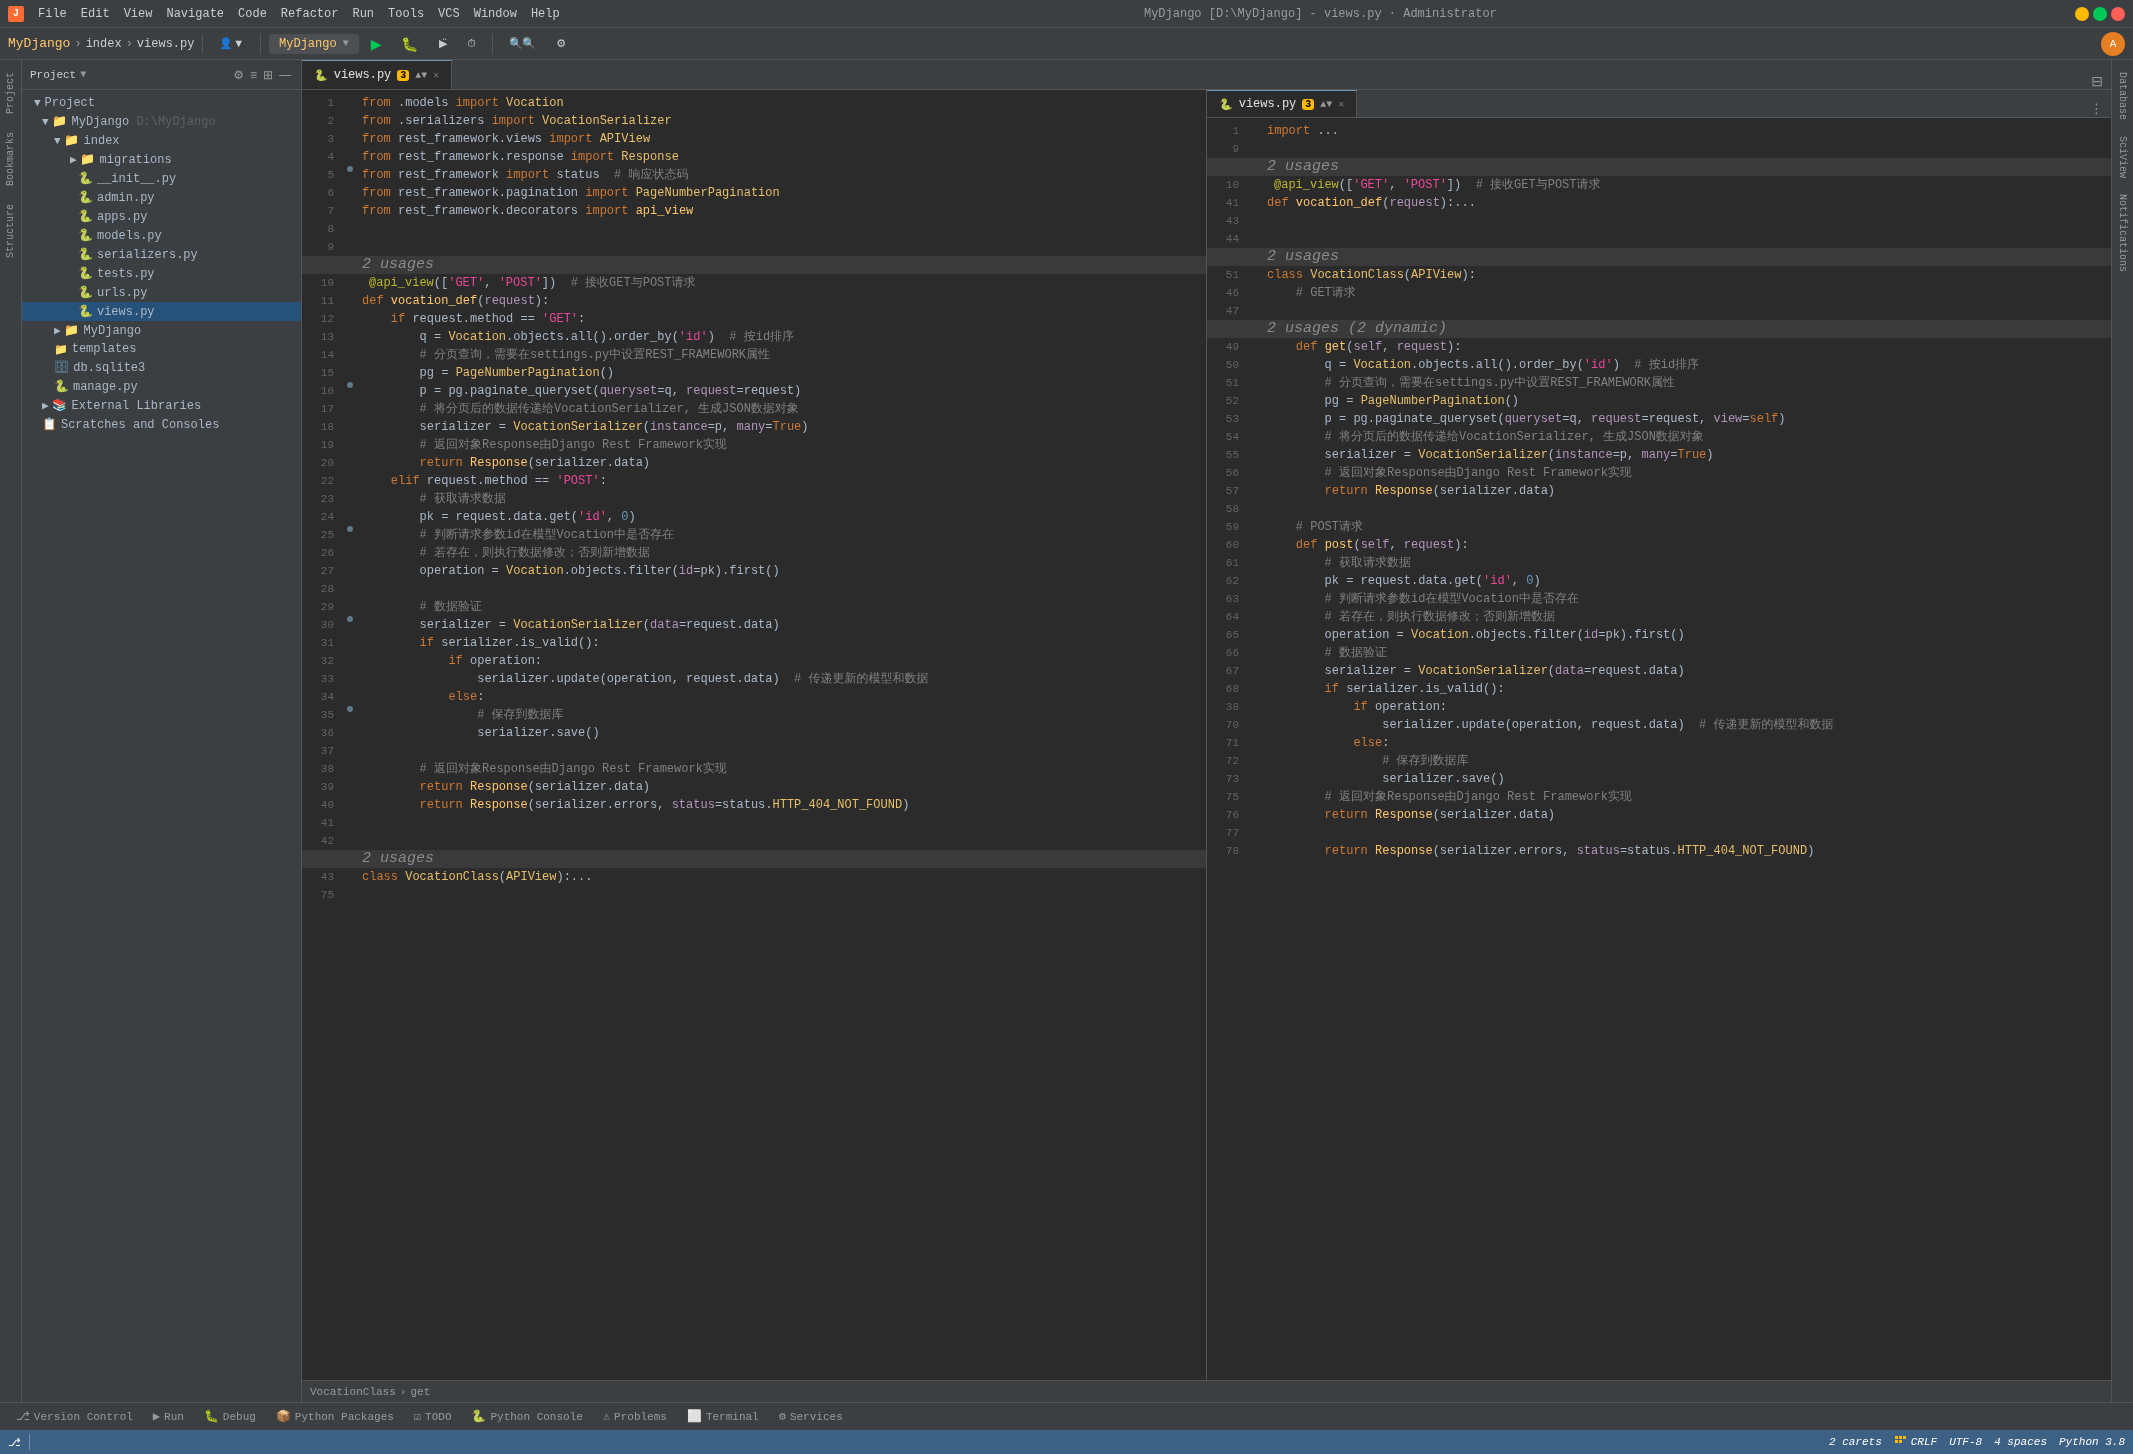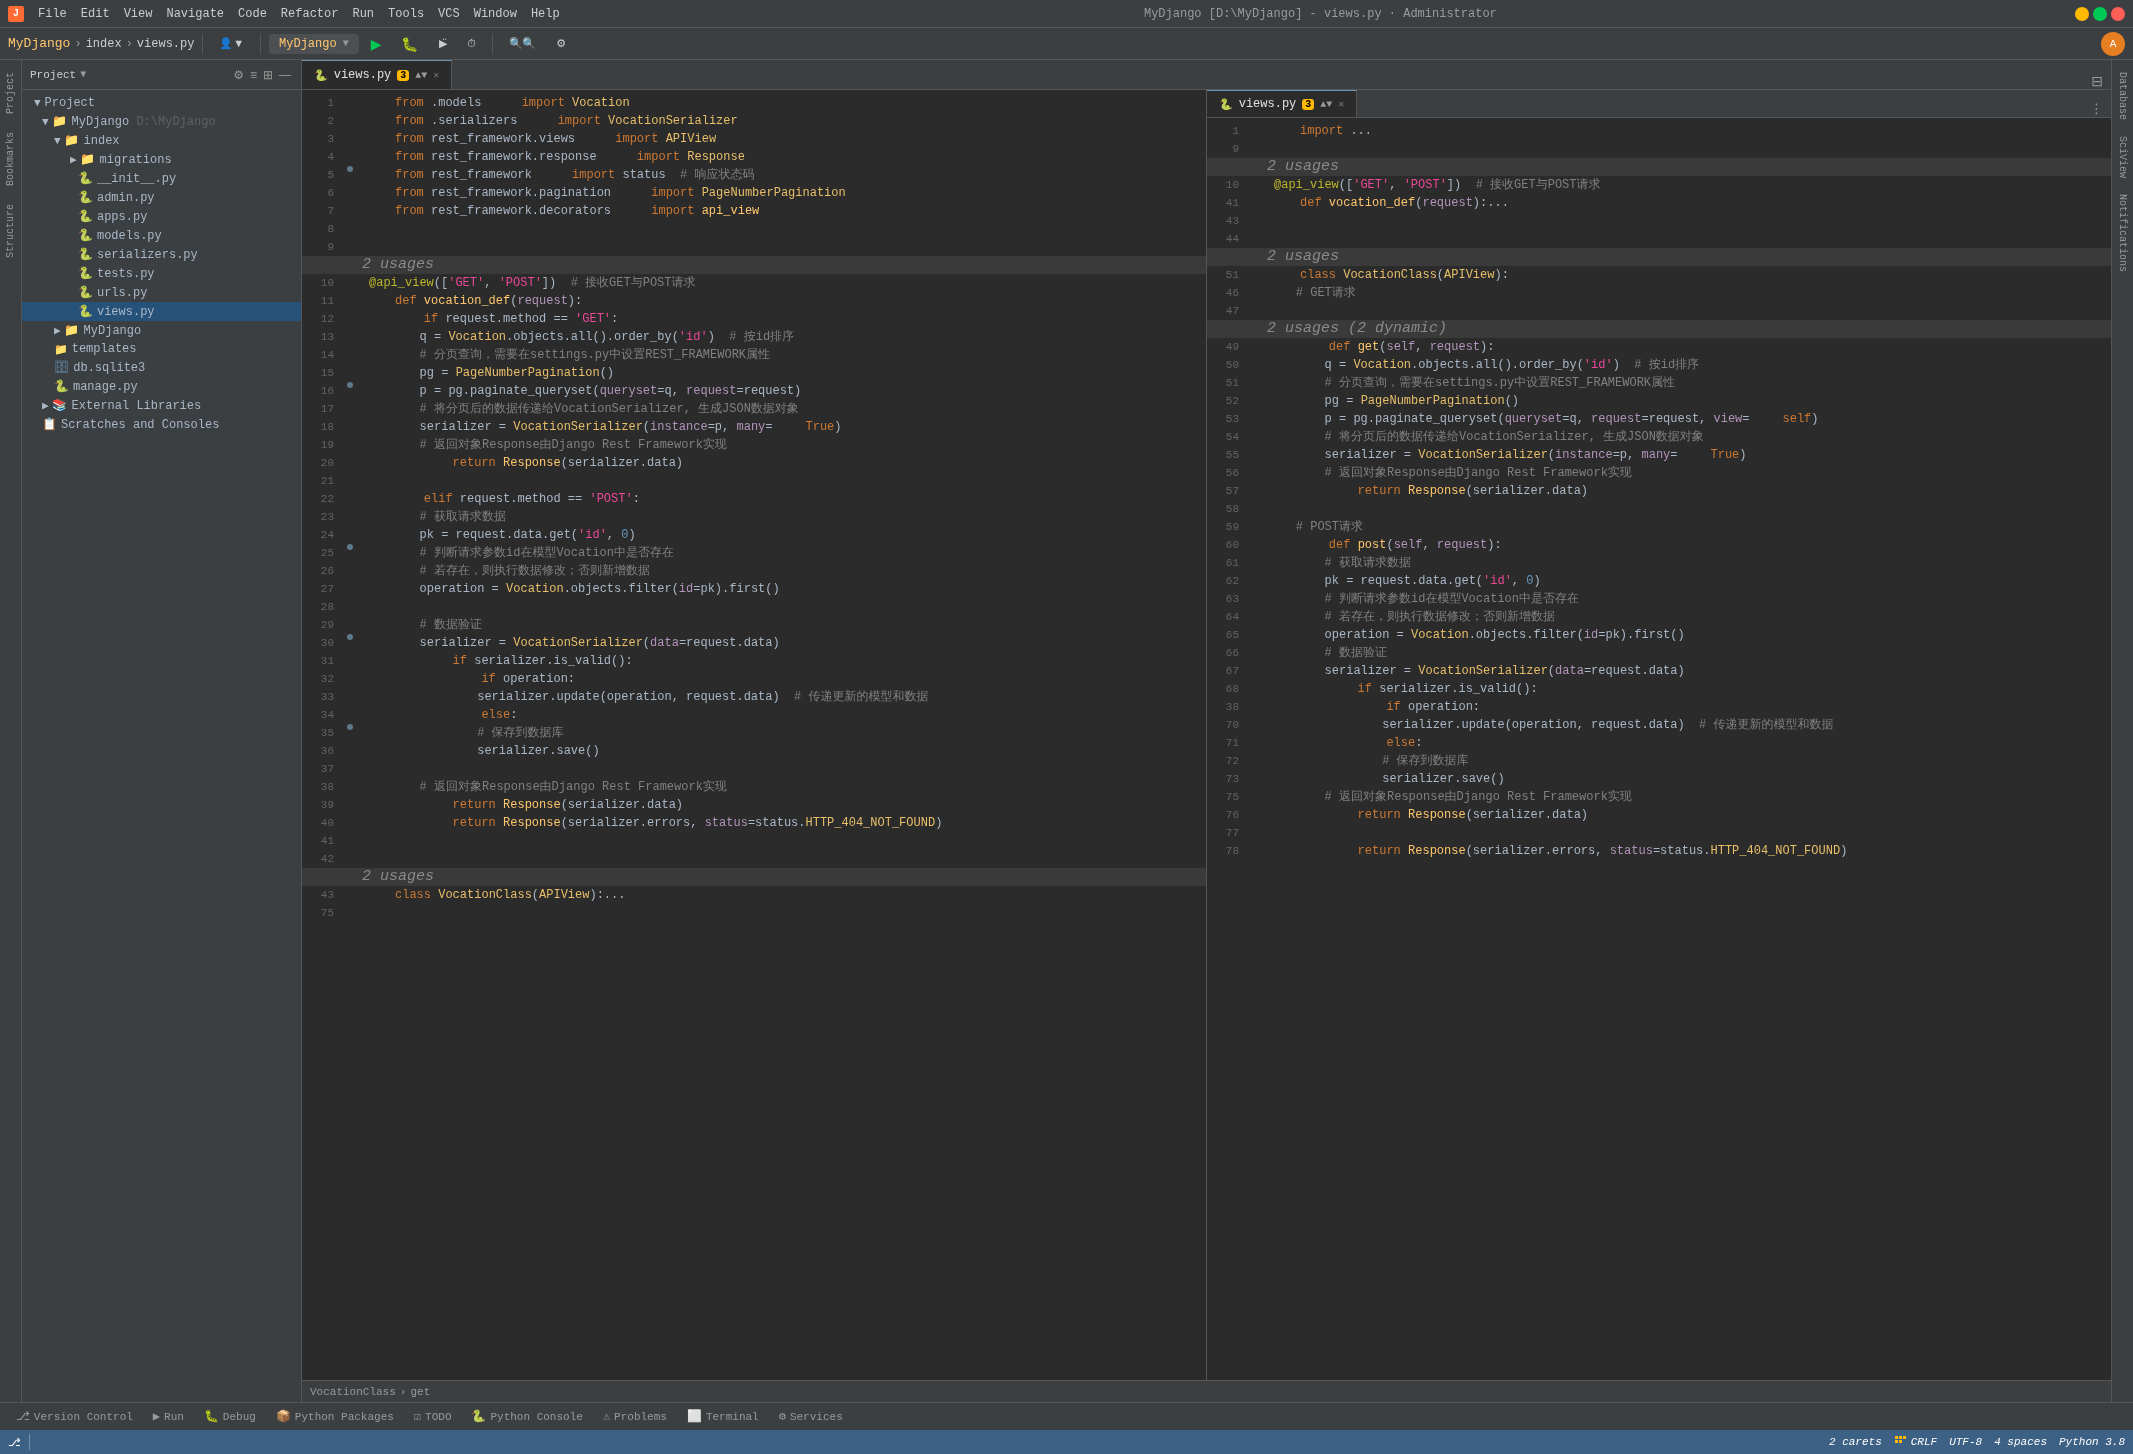--- a/index.html
+++ b/index.html
@@ -258,21 +258,21 @@
       background: #5c7a8a;
     }
     .line-content {
       flex: 1;
       padding-left: 4px;
       font-size: 12px;
       white-space: pre;
     }
 
     
-    .kw { color: #cc7832; margin-left: 33px; }
+    .kw { color: #cc7832; }
     .fn { color: #ffc66d; }
     .str { color: #ec4899; }
     .num { color: #6897bb; }
     .cm { color: #808080; }
     .param { color: #b294bb; }
     .dec { color: #bbb529; padding-left: 7px; }
     .var { color: #a9b7c6; }
     .cn { color: #e8bf6a; }
 
     
@@ -699,25 +699,20 @@
             <span class="line-gutter"></span>
             <span class="line-content">        <span class="cm"># 返回对象Response由Django Rest Framework实现</span></span>
           </div>
 
           <div class="code-line">
             <span class="line-number">20</span>
             <span class="line-gutter"></span>
             <span class="line-content">        <span class="kw">return</span> <span class="fn">Response</span>(serializer.data)</span>
           </div>
 
-          <div class="code-line">
-            <span class="line-number">21</span>
-            <span class="line-gutter"></span>
-            <span class="line-content"></span>
-          </div>
 
           <div class="code-line">
             <span class="line-number">22</span>
             <span class="line-gutter"></span>
             <span class="line-content">    <span class="kw">elif</span> request.method == <span class="str">'POST'</span>:</span>
           </div>
 
           <div class="code-line">
             <span class="line-number">23</span>
             <span class="line-gutter"></span>

